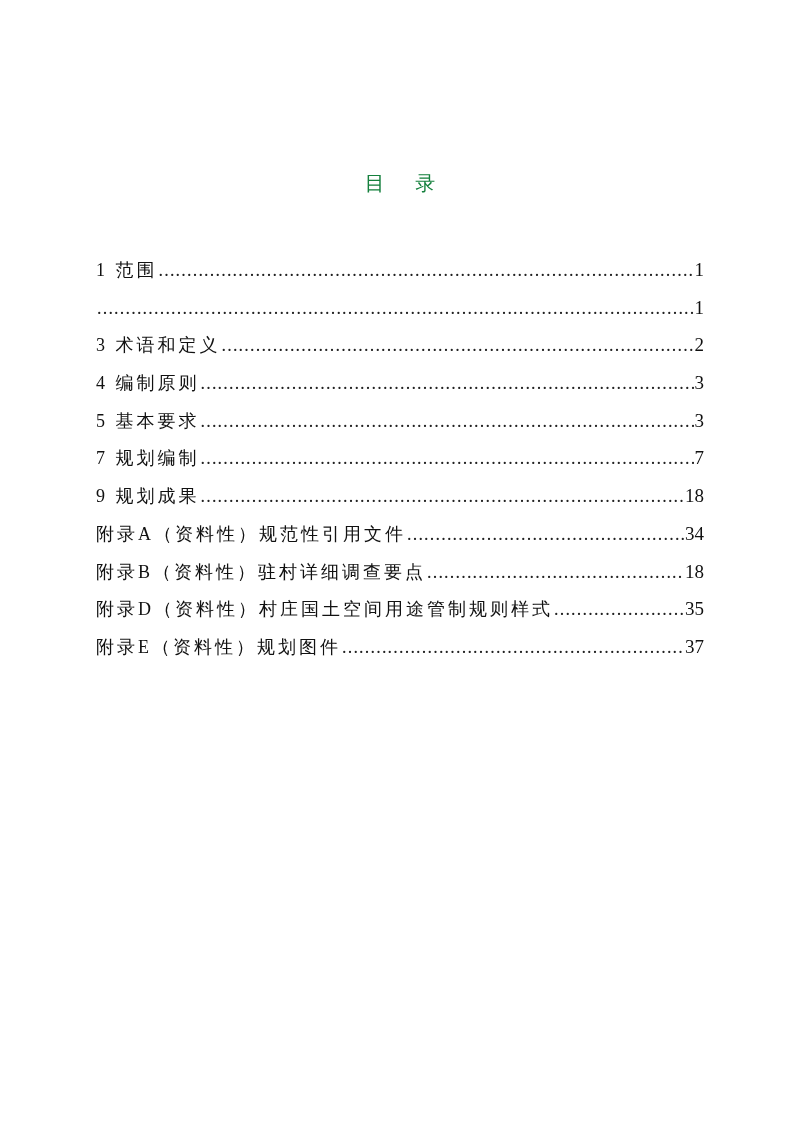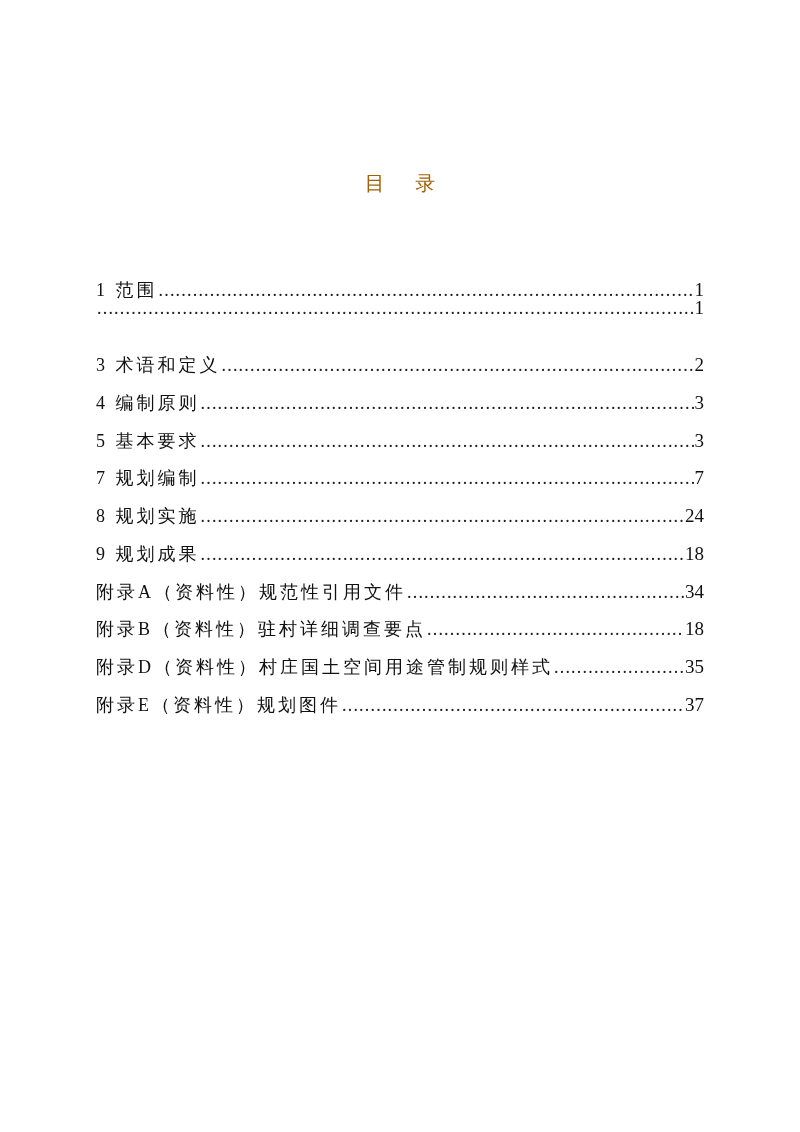--- a/index.html
+++ b/index.html
@@ -1,23 +1,23 @@
 <!DOCTYPE html>
 <html><head>
 <meta charset="utf-8">
 <style>
   html, body { margin:0; padding:0; background:#ffffff; }
   body { width:800px; height:1132px; position:relative; overflow:hidden;
          font-family: "Liberation Serif", "DejaVu Serif", serif; color:#111; }
   .title { position:absolute; top:170px; left:0; width:800px; text-align:center;
            font-family: "DejaVu Sans", "Liberation Sans", sans-serif;
-           font-size:20px; letter-spacing:12px; text-indent:12px; color:#a16207; }
+           font-size:20px; letter-spacing:12px; text-indent:12px; color:#15803d; }
   .toc { position:absolute; top:256px; left:96px; width:608px; }
   .row { display:flex; align-items:baseline; height:37.7px; font-size:18px; line-height:28px; }
-  .label { white-space:nowrap; letter-spacing:3px;margin-top:20px; }
+  .label { white-space:nowrap; letter-spacing:3px; }
   .dots { flex:1; overflow:hidden; white-space:nowrap; margin:0 1px; letter-spacing:1.2px; color:#222; }
   .dots::before { content:"........................................................................................................................................................................................................................"; }
   .page { white-space:nowrap; font-size:19px; }
 </style>
 </head>
 <body>
 
 <div class="title">目 录</div>
 
 <div class="toc">
@@ -44,25 +44,20 @@
       <span class="label">5 基本要求</span>
       <span class="dots"></span>
       <span class="page">3</span>
     </div>
   <div class="row">
       <span class="label">7 规划编制</span>
       <span class="dots"></span>
       <span class="page">7</span>
     </div>
   <div class="row">
-      <span class="label">8 规划实施</span>
-      <span class="dots"></span>
-      <span class="page">24</span>
-    </div>
-  <div class="row">
       <span class="label">9 规划成果</span>
       <span class="dots"></span>
       <span class="page">18</span>
     </div>
   <div class="row">
       <span class="label">附录A（资料性）规范性引用文件</span>
       <span class="dots"></span>
       <span class="page">34</span>
     </div>
   <div class="row">

